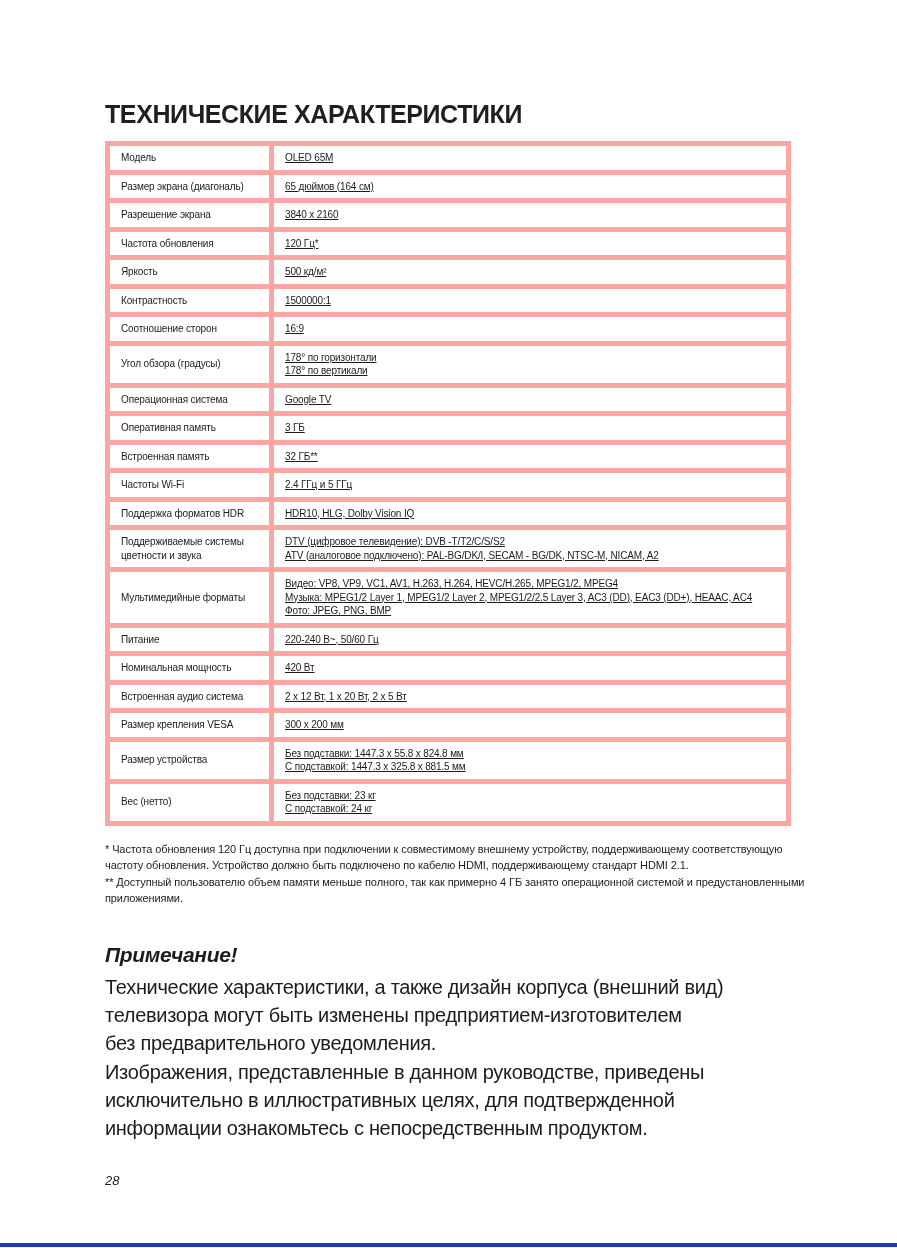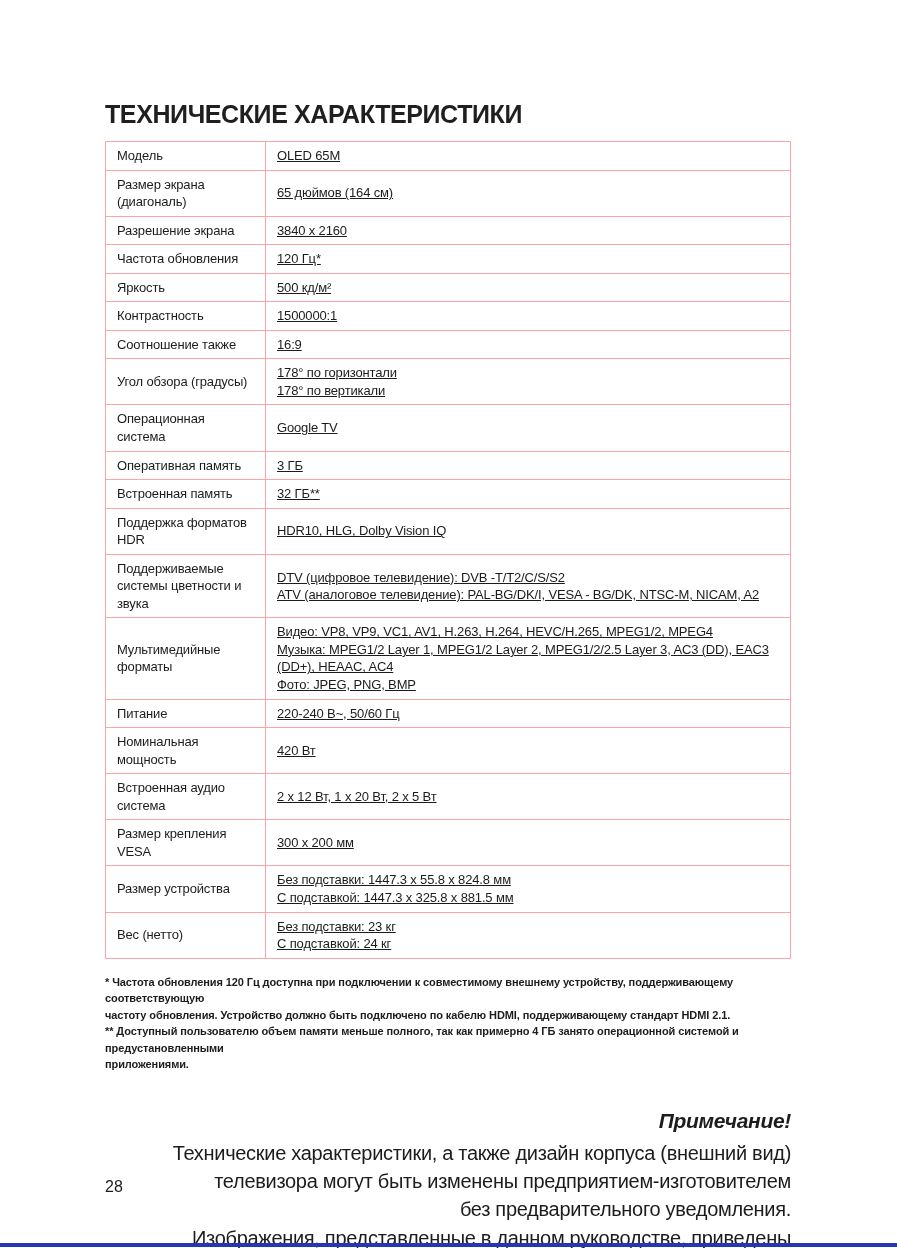--- a/index.html
+++ b/index.html
@@ -30,61 +30,61 @@
     letter-spacing: -0.4px;
     color: #1f1f1f;
   }
   table.specs {
     width: 686px;
     border-collapse: collapse;
     margin-top: 12px;
     table-layout: fixed;
   }
   table.specs td {
-    border: 1px solid #fca5a5;
+    border: 5px solid #fca5a5;
     padding: 5px 11px;
-    font-size: 13px;
+    font-size: 10px;
     line-height: 1.35;
     vertical-align: middle;
     letter-spacing: -0.15px;
   }
   td.c-label { width: 137px; }
   td.c-value { white-space: pre-line; text-decoration: underline; }
   .footnotes {
     margin-top: 15px;
     width: 712px;
     font-size: 11px;
     line-height: 1.5;
     letter-spacing: -0.1px;
   }
   .footnotes p {
     margin: 0;
     white-space: pre-line;
-    font-weight: bold;
-  }
-  .note-section { margin-top: 36px; text-align: right; }
+  }
+  .note-section { margin-top: 36px; }
   .note-heading {
     margin: 0;
     font-size: 21px;
     font-weight: bold;
     font-style: italic;
     letter-spacing: -0.3px;
   }
   .note-body {
     margin: 6px 0 0 0;
     font-size: 20px;
     line-height: 1.42;
     letter-spacing: -0.3px;
     white-space: pre-line;
   }
   .page-number {
     position: absolute;
     left: 105px;
-    bottom: 52px;
-    font-size: 16px;
+    bottom: 60px;
+    font-size: 13px;
+    font-style: italic;
   }
   .bottom-bar {
     position: absolute;
     left: 0;
     bottom: 1px;
     width: 100%;
     height: 4px;
     background: #2636b8;
   }
 </style>
@@ -115,48 +115,52 @@
           </tr>
           <tr>
             <td class="c-label">Яркость</td>
             <td class="c-value">500 кд/м²</td>
           </tr>
           <tr>
             <td class="c-label">Контрастность</td>
             <td class="c-value">1500000:1</td>
           </tr>
           <tr>
-            <td class="c-label">Соотношение также</td>
+            <td class="c-label">Соотношение сторон</td>
             <td class="c-value">16:9</td>
           </tr>
           <tr>
             <td class="c-label">Угол обзора (градусы)</td>
             <td class="c-value">178° по горизонтали
 178° по вертикали</td>
           </tr>
           <tr>
             <td class="c-label">Операционная система</td>
             <td class="c-value">Google TV</td>
           </tr>
           <tr>
             <td class="c-label">Оперативная память</td>
             <td class="c-value">3 ГБ</td>
           </tr>
           <tr>
             <td class="c-label">Встроенная память</td>
             <td class="c-value">32 ГБ**</td>
           </tr>
           <tr>
+            <td class="c-label">Частоты Wi-Fi</td>
+            <td class="c-value">2.4 ГГц и 5 ГГц</td>
+          </tr>
+          <tr>
             <td class="c-label">Поддержка форматов HDR</td>
             <td class="c-value">HDR10, HLG, Dolby Vision IQ</td>
           </tr>
           <tr>
             <td class="c-label">Поддерживаемые системы цветности и звука</td>
             <td class="c-value">DTV (цифровое телевидение): DVB -T/T2/C/S/S2
-ATV (аналоговое телевидение): PAL-BG/DK/I, VESA - BG/DK, NTSC-M, NICAM, A2</td>
+ATV (аналоговое подключено): PAL-BG/DK/I, SECAM - BG/DK, NTSC-M, NICAM, A2</td>
           </tr>
           <tr>
             <td class="c-label">Мультимедийные форматы</td>
             <td class="c-value">Видео: VP8, VP9, VC1, AV1, H.263, H.264, HEVC/H.265, MPEG1/2, MPEG4
 Музыка: MPEG1/2 Layer 1, MPEG1/2 Layer 2, MPEG1/2/2.5 Layer 3, AC3 (DD), EAC3 (DD+), HEAAC, AC4
 Фото: JPEG, PNG, BMP</td>
           </tr>
           <tr>
             <td class="c-label">Питание</td>
             <td class="c-value">220-240 В~, 50/60 Гц</td>

